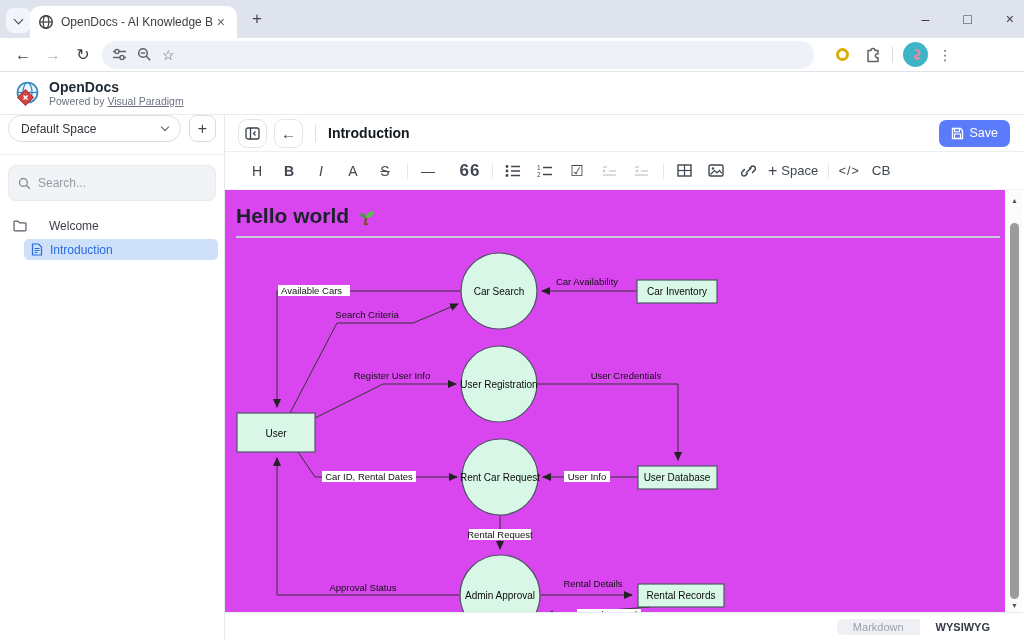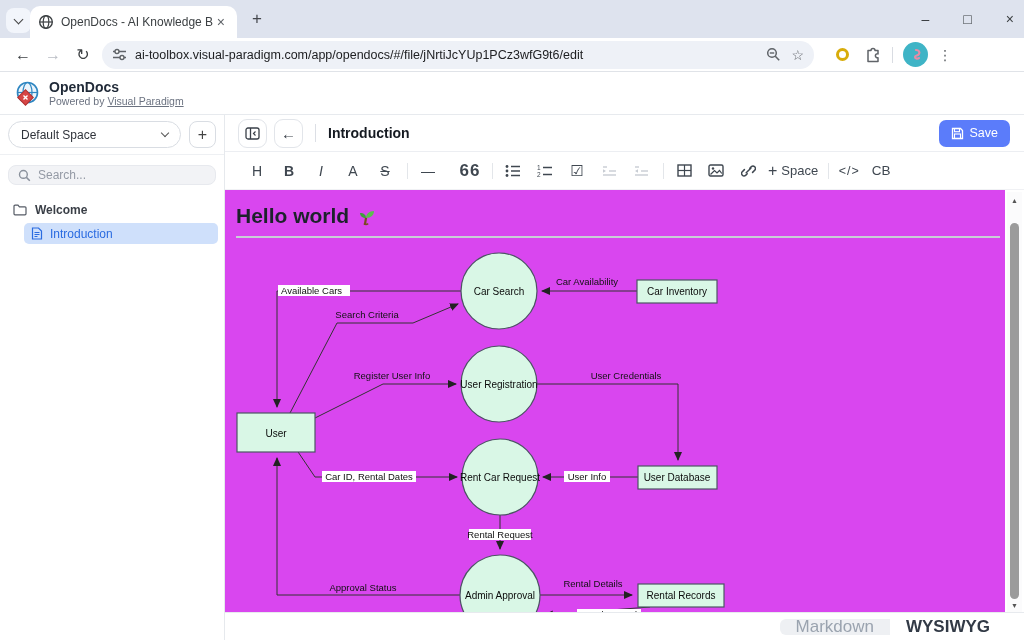--- a/index.html
+++ b/index.html
@@ -37,30 +37,30 @@
   .brand-name { font-size:14px; font-weight:bold; color:#1f2937; }
   .brand-sub { font-size:10.5px; color:#6b7280; }
   .brand-sub a { color:#6b7280; }
   .header-right { margin-left:auto; display:flex; align-items:center; margin-right:10px; }
   .share-btn { display:flex; align-items:center; gap:6px; border:1px solid #d8dce3; border-radius:16px; height:29px; padding:0 13px; background:#fff; font-size:13px; font-weight:bold; color:#374151; cursor:pointer; }
   .moreapps-btn { margin-left:10px; background:#3cb586; color:#fff; font-size:13px; font-weight:bold; border:none; border-radius:15px; height:29px; padding:0 14px; cursor:pointer; }
   .v-avatar { margin-left:10px; width:30px; height:30px; border-radius:50%; background:#2f9e44; color:#fff; font-size:14px; font-weight:bold; display:flex; align-items:center; justify-content:center; cursor:pointer; }
 
   
   .sidebar { position:absolute; left:0; top:115px; width:225px; bottom:0; background:#fff; border-right:1px solid #e6e9ed; }
-  .space-row { height:40px; display:flex; align-items:center; padding:0 8px; border-bottom:1px solid #eef0f3; }
+  .space-row { height:40px; display:flex; align-items:flex-start; padding:0 8px; border-bottom:1px solid #eef0f3; }
   .space-select { flex:1; height:27px; border:1px solid #d9dde3; border-radius:14px; background:#fff; display:flex; align-items:center; padding:0 12px; font-size:12px; color:#30343b; cursor:pointer; }
   .space-select .chev { margin-left:auto; width:6px; height:6px; border-color:#555; }
   .add-space { margin-left:8px; width:27px; height:27px; border:1px solid #d9dde3; border-radius:8px; background:#fff; font-size:16px; color:#444; display:flex; align-items:center; justify-content:center; cursor:pointer; }
-  .search-box { margin:10px 8px 0 8px; height:20px; background:#f2f3f6; border:1px solid #e7e9ee; border-radius:8px; display:flex; align-items:center; padding:0 9px; }
+  .search-box { margin:10px 8px 0 8px; height:36px; background:#f2f3f6; border:1px solid #e7e9ee; border-radius:8px; display:flex; align-items:center; padding:0 9px; }
   .search-box input { border:none; background:transparent; outline:none; font-size:12px; color:#555; margin-left:7px; width:150px; font-family:"Liberation Sans",sans-serif; }
   .search-box input::placeholder { color:#949aa5; }
   .tree { margin-top:14px; }
   .tree-row { display:flex; align-items:center; height:22px; padding-left:13px; font-size:12px; color:#3a3f47; cursor:pointer; }
-  .tree-row span.lbl { margin-left:8px;font-weight:bold; }
+  .tree-row span.lbl { margin-left:22px; }
   .tree-doc { margin:2px 6px 0 24px; height:21px; border-radius:5px; background:#cfe0fb; display:flex; align-items:center; padding-left:7px; font-size:12px; color:#2a6be0; cursor:pointer; }
   .tree-doc span.lbl { margin-left:7px; }
 
   
   .editor { position:absolute; left:225px; top:115px; right:0; bottom:0; background:#fff; }
   .etopbar { position:absolute; left:0; top:0; right:0; height:37px; border-bottom:1px solid #eceef2; display:flex; align-items:center; }
   .sq-btn { width:29px; height:29px; border:1px solid #e2e5ea; border-radius:9px; background:#fff; display:flex; align-items:center; justify-content:center; cursor:pointer; }
   .sq-btn + .sq-btn { margin-left:7px; }
   .etop-left { display:flex; align-items:center; margin-left:13px; }
   .etop-sep { width:1px; height:18px; background:#dcdfe5; margin:0 12px; }
@@ -85,21 +85,21 @@
 
   
   .scrollbar { position:absolute; right:2px; top:77px; width:15px; bottom:26px; background:#fbfbfc; }
   .scroll-arrow { position:absolute; left:0; width:15px; height:13px; font-size:7px; color:#555; text-align:center; line-height:13px; cursor:pointer; }
   .scroll-arrow.up { top:2px; }
   .scroll-arrow.down { bottom:2px; }
   .scroll-thumb { position:absolute; left:3px; top:31px; width:9px; height:376px; background:#9b9b9b; border-radius:5px; cursor:pointer; }
 
   
   .modebar { position:absolute; left:0; right:0; bottom:0; height:28px; border-top:1px solid #e7eaee; background:#fff; display:flex; align-items:center; justify-content:flex-end; padding-right:18px; }
-  .mode-seg { height:16px; display:flex; align-items:center; padding:0 16px; font-size:17px; cursor:pointer; }
+  .mode-seg { height:16px; display:flex; align-items:center; padding:0 16px; font-size:11px; cursor:pointer; }
   .mode-seg.inactive { background:#eef0f3; color:#9aa3af; border-radius:6px 0 0 6px; }
   .mode-seg.active { background:#fff; color:#323a46; font-weight:bold; border-radius:0 6px 6px 0; }
 
   svg text { font-family:"Liberation Sans",sans-serif; }
 </style>
 </head>
 <body>
 
 <div class="window">
 
@@ -128,21 +128,20 @@
     <span class="nav-ic" style="margin-left:8px">←</span>
     <span class="nav-ic dim">→</span>
     <span class="nav-ic">↻</span>
     <div class="omnibox">
       <svg width="15" height="15" viewBox="0 0 15 15">
           <line x1="1" y1="4.5" x2="14" y2="4.5" stroke="#5f6368" stroke-width="1.5"></line>
           <line x1="1" y1="10.5" x2="14" y2="10.5" stroke="#5f6368" stroke-width="1.5"></line>
           <circle cx="5" cy="4.5" r="2" fill="#fff" stroke="#5f6368" stroke-width="1.4"></circle>
           <circle cx="10" cy="10.5" r="2" fill="#fff" stroke="#5f6368" stroke-width="1.4"></circle>
         </svg>
-      <span class="url-text">ai-toolbox.visual-paradigm.com/app/opendocs/#/file/jNrtiJcYUp1PCz3wfG9t6/edit</span>
       <span class="omni-ic">
           <svg width="15" height="15" viewBox="0 0 15 15">
             <circle cx="6" cy="6" r="4.3" fill="none" stroke="#5f6368" stroke-width="1.5"></circle>
             <line x1="9.3" y1="9.3" x2="13.2" y2="13.2" stroke="#5f6368" stroke-width="1.6"></line>
             <line x1="3.8" y1="6" x2="8.2" y2="6" stroke="#5f6368" stroke-width="1.4"></line>
           </svg>
         </span>
       <span class="star">☆</span>
     </div>
     <div class="chrome-right">

